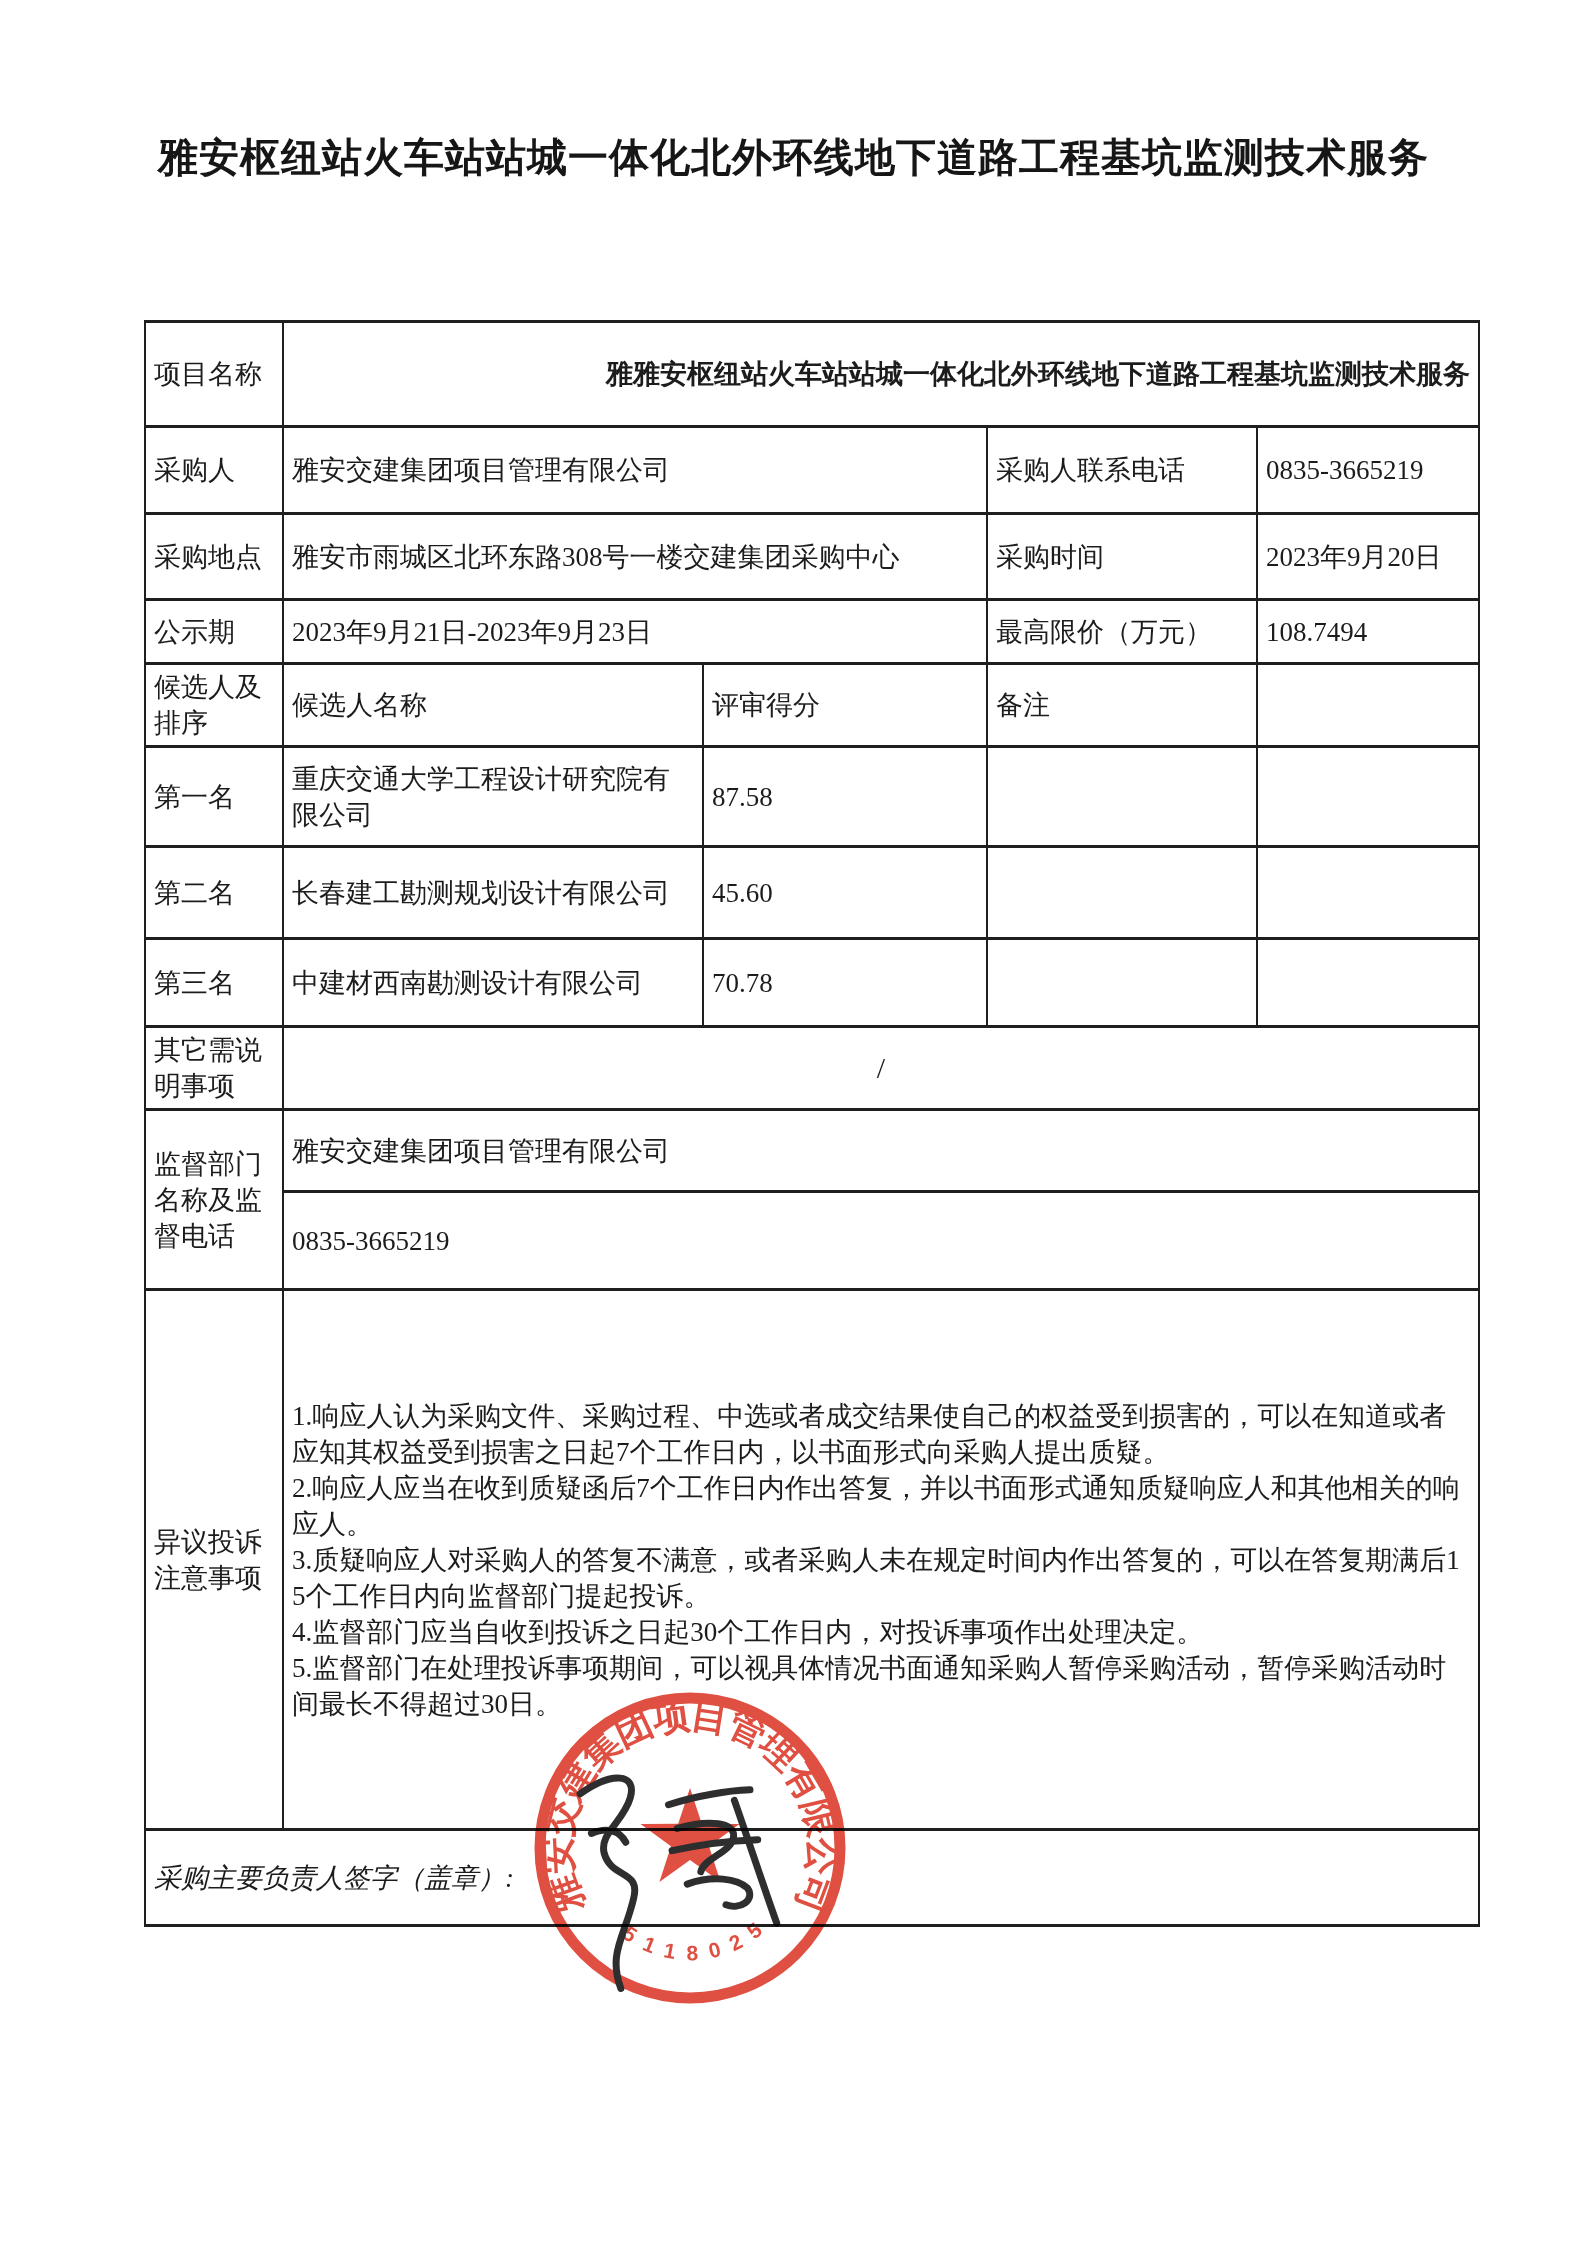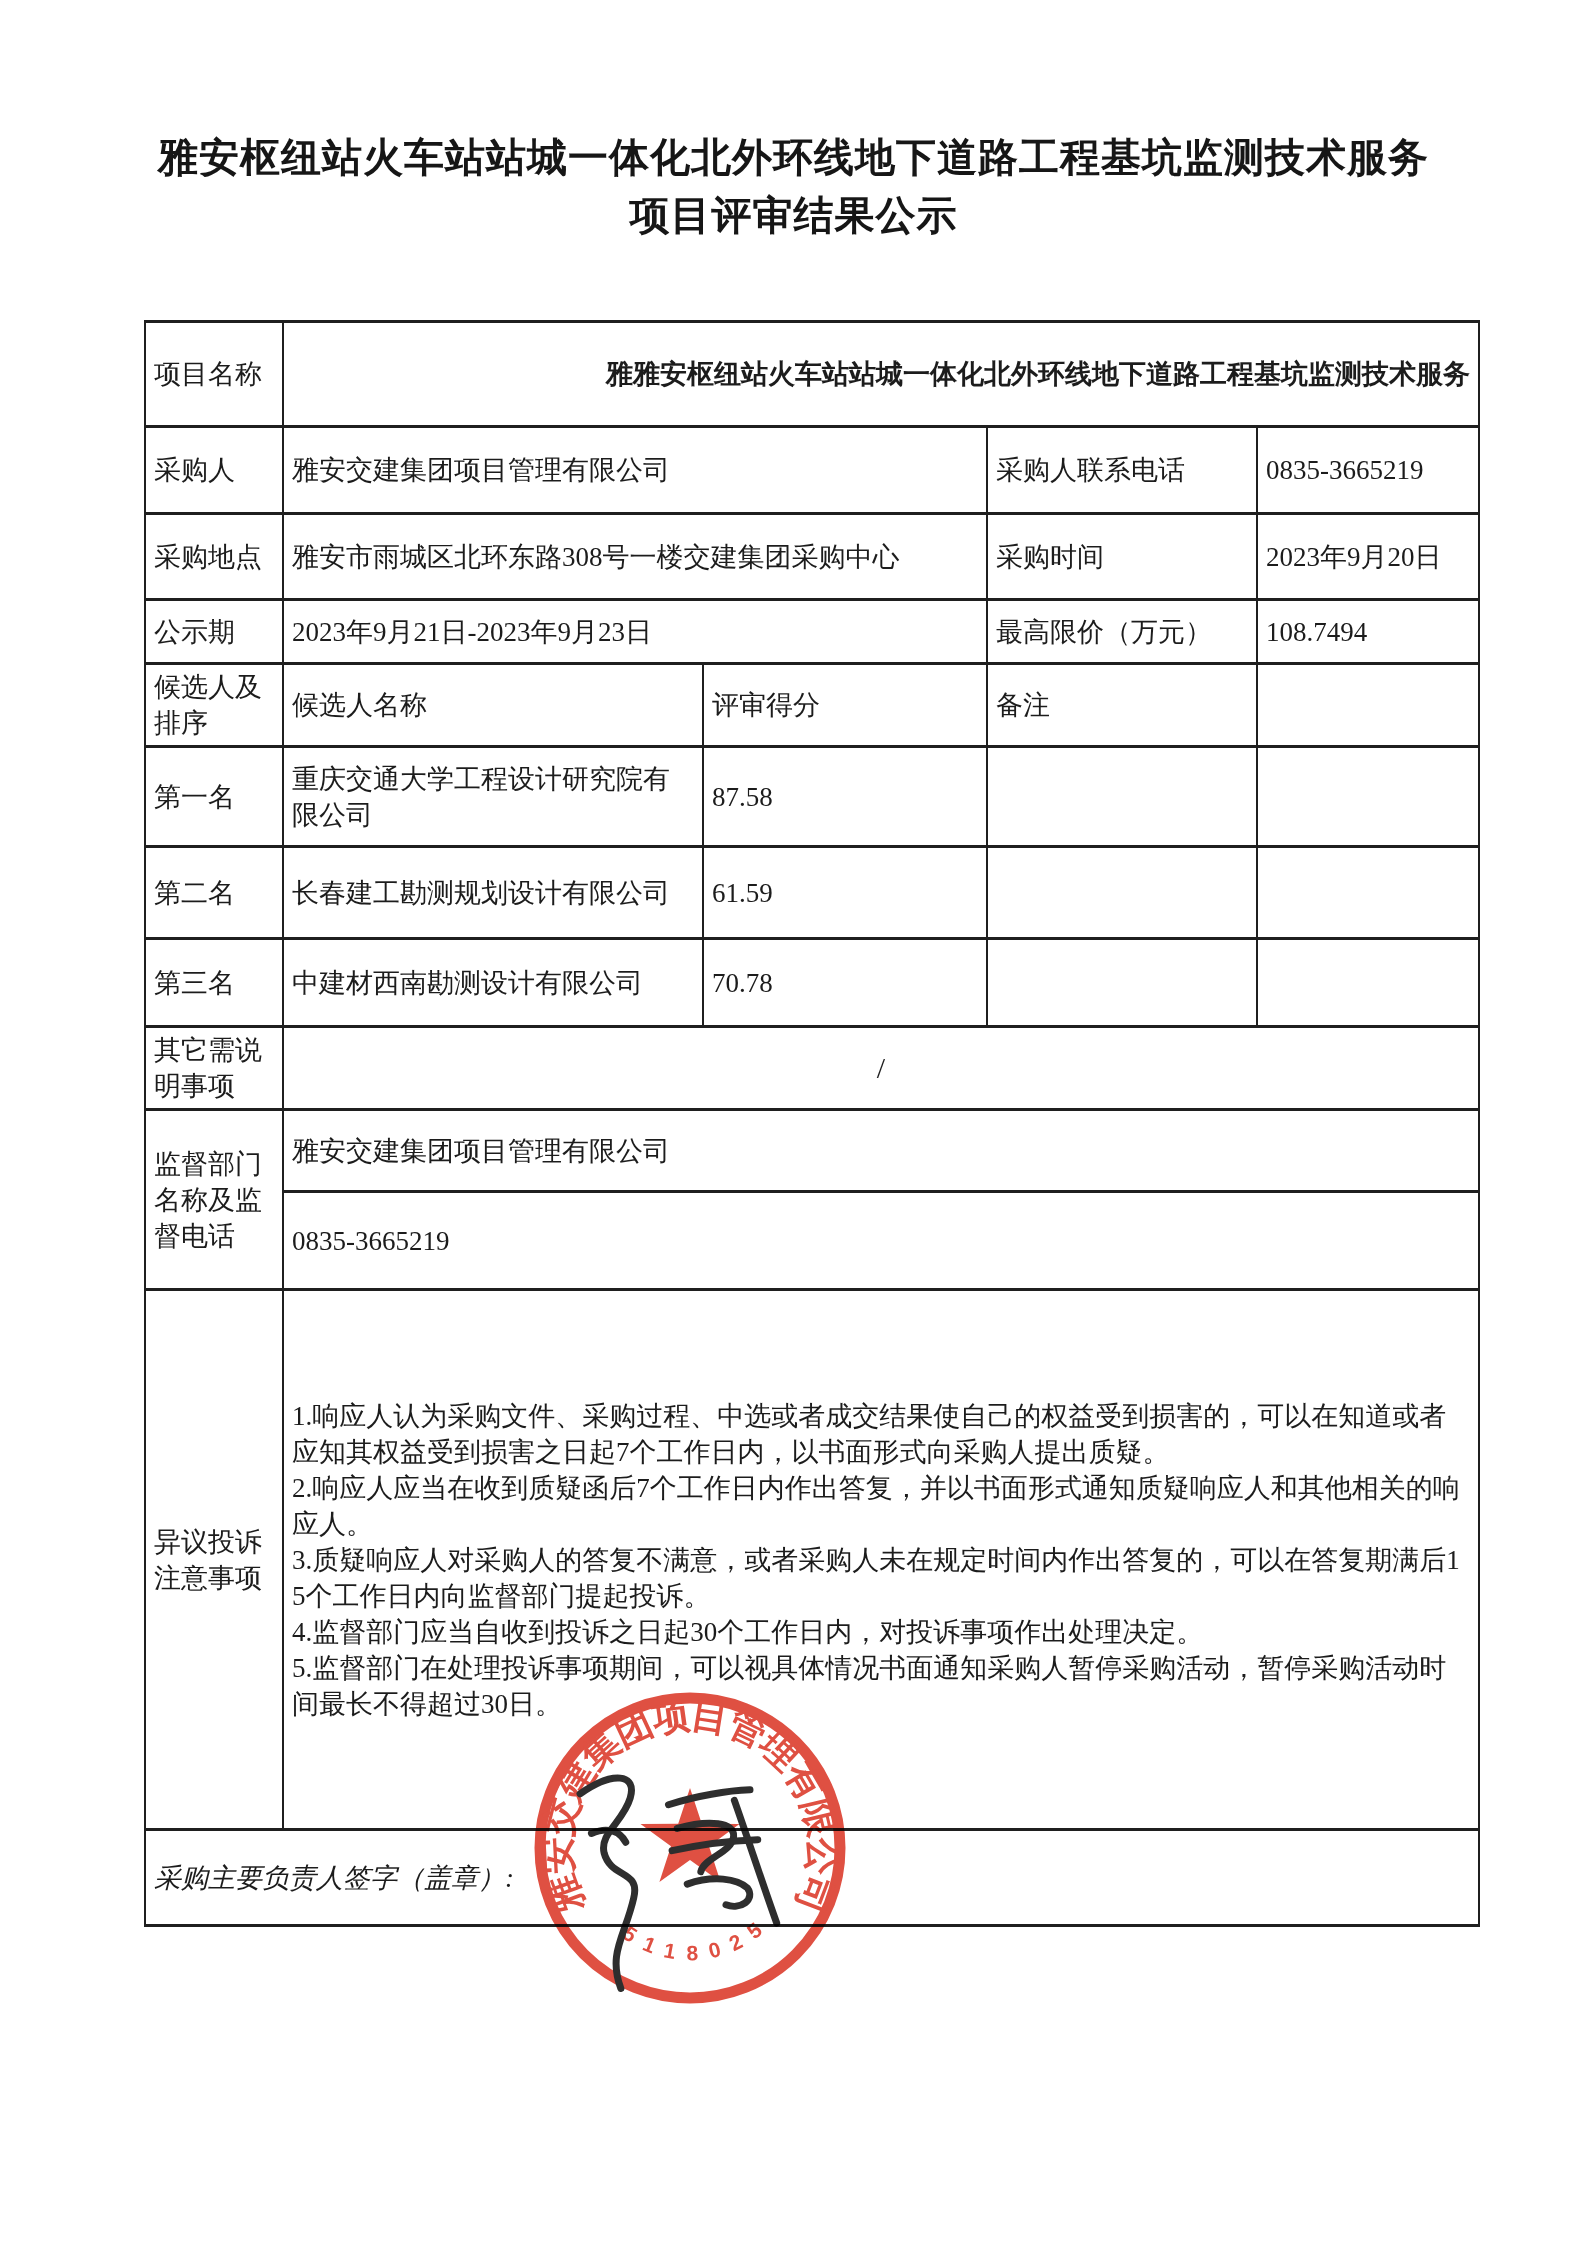--- a/index.html
+++ b/index.html
@@ -63,21 +63,20 @@
     pointer-events:none;
   }
 </style>
 </head>
 <body>
 
 <div class="page">
 
   <div class="doc-title">
     <div>雅安枢纽站火车站站城一体化北外环线地下道路工程基坑监测技术服务</div>
-    <div>项目评审结果公示</div>
   </div>
 
   <table class="main">
     <colgroup>
       <col style="width:138px">
         <col style="width:420px">
         <col style="width:284px">
       <col style="width:270px">
         <col style="width:222px">
     </colgroup>
@@ -121,21 +120,21 @@
       <td class="lbl">第一名</td>
       <td class="val">重庆交通大学工程设计研究院有限公司</td>
       <td class="ctr">87.58</td>
       <td></td>
       <td></td>
     </tr>
 
     <tr style="height:92px">
       <td class="lbl">第二名</td>
       <td class="val">长春建工勘测规划设计有限公司</td>
-      <td class="ctr">61.59</td>
+      <td class="ctr">45.60</td>
       <td></td>
       <td></td>
     </tr>
 
     <tr style="height:88px">
       <td class="lbl">第三名</td>
       <td class="val">中建材西南勘测设计有限公司</td>
       <td class="ctr">70.78</td>
       <td></td>
       <td></td>

